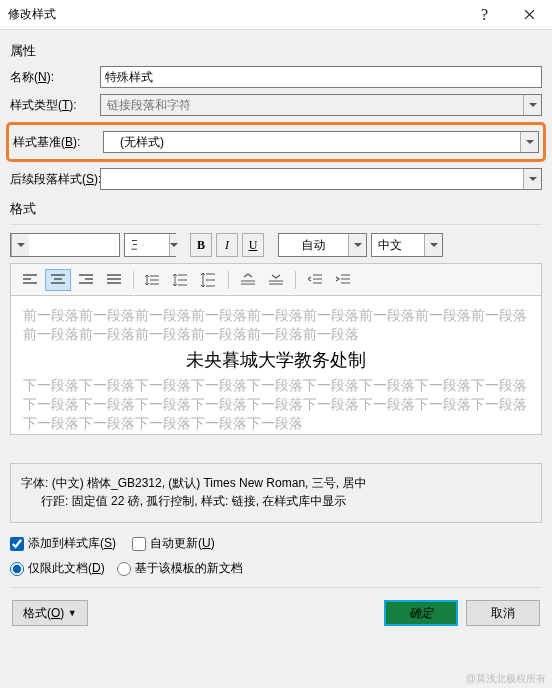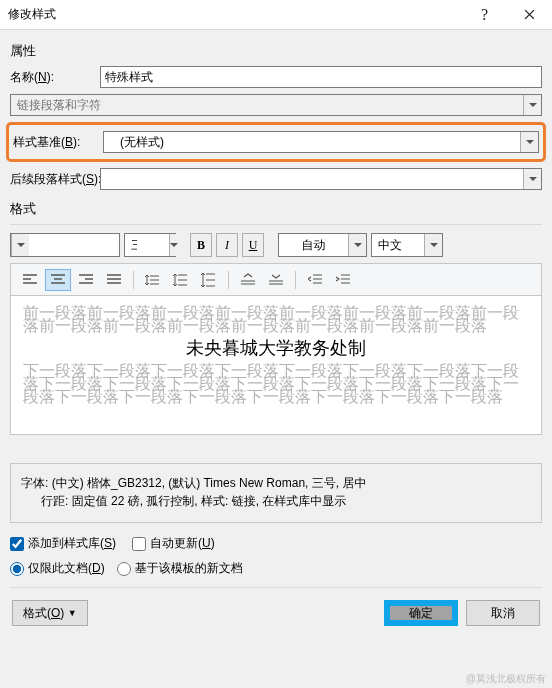--- a/index.html
+++ b/index.html
@@ -26,33 +26,33 @@
 .toolbar1 .gap { width: 6px; }
 .btn { height: 24px; min-width: 22px; border: 1px solid #adadad; background: #efefef; display: flex; align-items: center; justify-content: center; font-family: "Times New Roman", serif; }
 .btn.bold { font-weight: bold; }
 .btn.italic { font-style: italic; }
 .btn.underline { text-decoration: underline; }
 .toolbar2 { border: 1px solid #c6c6c6; border-bottom: none; background: #f5f6f7; height: 32px; display: flex; align-items: center; padding: 0 6px; gap: 2px; }
 .tb2btn { width: 26px; height: 22px; display: flex; align-items: center; justify-content: center; border: 1px solid transparent; }
 .tb2btn.active { background: #cde6f7; border-color: #7eb4ea; }
 .tb2sep { width: 1px; height: 18px; background: #c6c6c6; margin: 0 4px; }
 .preview { border: 1px solid #c6c6c6; background: #fff; height: 140px; padding: 10px 12px; overflow: hidden; }
-.preview .ghost { color: #b4b4b4; font-size: 16px; line-height: 13px; word-break: break-all; }
+.preview .ghost { color: #b4b4b4; font-size: 14px; line-height: 19px; word-break: break-all; }
 .preview .main { text-align: center; font-size: 18px; font-family: KaiTi, serif; color: #000; margin: 4px 0; }
 .desc-box { border: 1px solid #c6c6c6; background: #f0f0f0; padding: 10px; margin-top: 28px; font-size: 12px; line-height: 18px; height: 60px; }
 .checkline { margin-top: 12px; display: flex; align-items: center; gap: 16px; }
 .checkline label { display: flex; align-items: center; gap: 4px; }
 .checkline input[type=checkbox] { width: 14px; height: 14px; accent-color: #0063b1; }
 .radioline { margin-top: 8px; display: flex; align-items: center; gap: 12px; }
 .radioline label { display: flex; align-items: center; gap: 4px; }
 .radioline input[type=radio] { width: 14px; height: 14px; accent-color: #0063b1; }
 .footer { display: flex; align-items: center; margin-top: 12px; gap: 8px; padding: 0 2px; }
 .footer .spacer { flex: 1; }
 .pbtn { height: 26px; min-width: 74px; border: 1px solid #adadad; background: #e1e1e1; display: flex; align-items: center; justify-content: center; padding: 0 10px; }
-.pbtn.primary { border: 6px solid #0ea5e9; background: #a3a3a3; }
+.pbtn.primary { border: 2px solid #0ea5e9; background: #15803d; font-style: italic; }
 .watermark { position: absolute; right: 6px; bottom: 2px; font-size: 10px; color: #bdbdbd; letter-spacing: 0; }
 .chevdown { width:0; height:0; border-left:4px solid transparent; border-right:4px solid transparent; border-top:4px solid #555; display:inline-block; }
 svg { display: block; }
 u.ul { text-decoration: underline; }
 </style>
 </head>
 <body>
 
 <div class="titlebar">
   <div class="title">修改样式</div>
@@ -68,20 +68,21 @@
 
 <div class="body">
   <div class="section-label">属性</div>
 
   <div class="row">
     <div class="lbl"><span>名称(<u class="ul">N</u>):</span></div>
     <div class="fld"><input class="txt" type="text" value="特殊样式" style=""></div>
   </div>
 
   <div class="row">
+    <div class="lbl"><span>样式类型(<u class="ul">T</u>):</span></div>
     <div class="fld">
       <div class="selwrap disabled">
         <div class="val">链接段落和字符</div>
         <div class="ddbtn">
             <span class="chevdown"></span>
           </div>
       </div>
     </div>
   </div>
 

